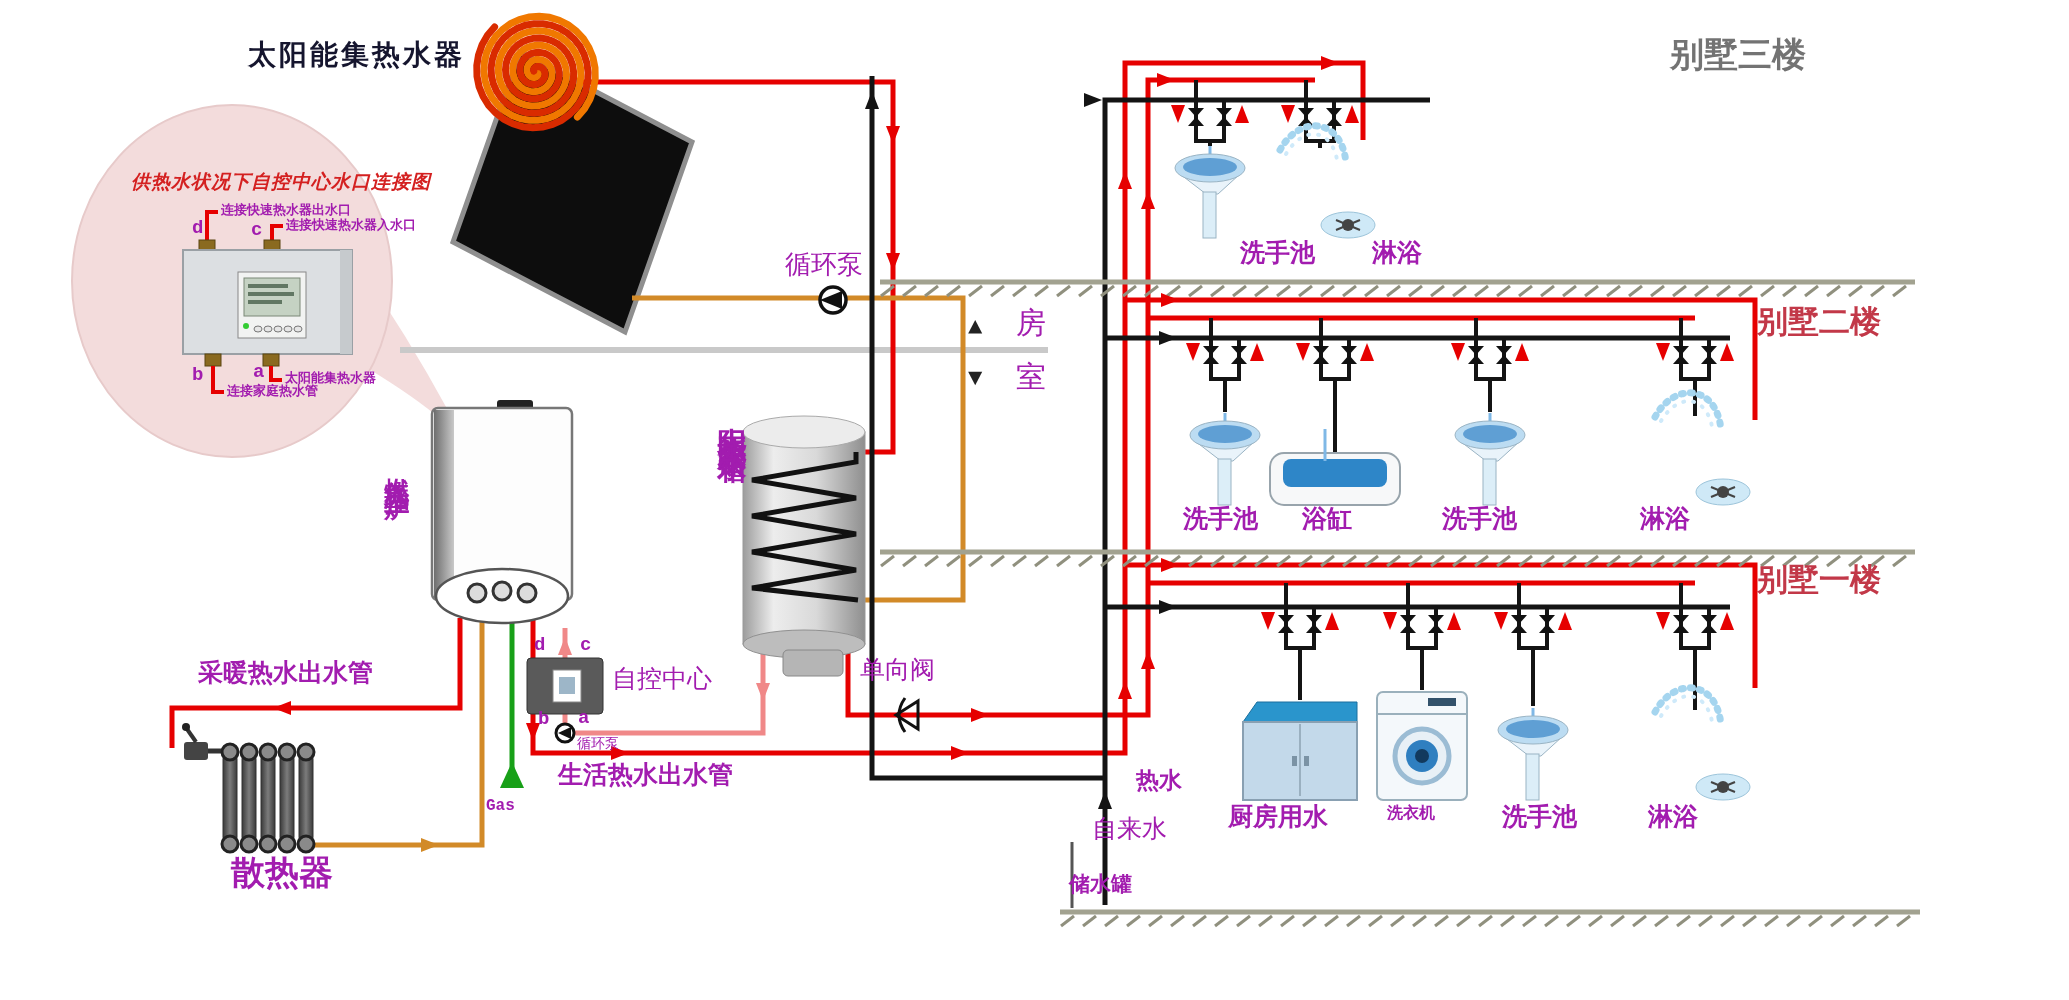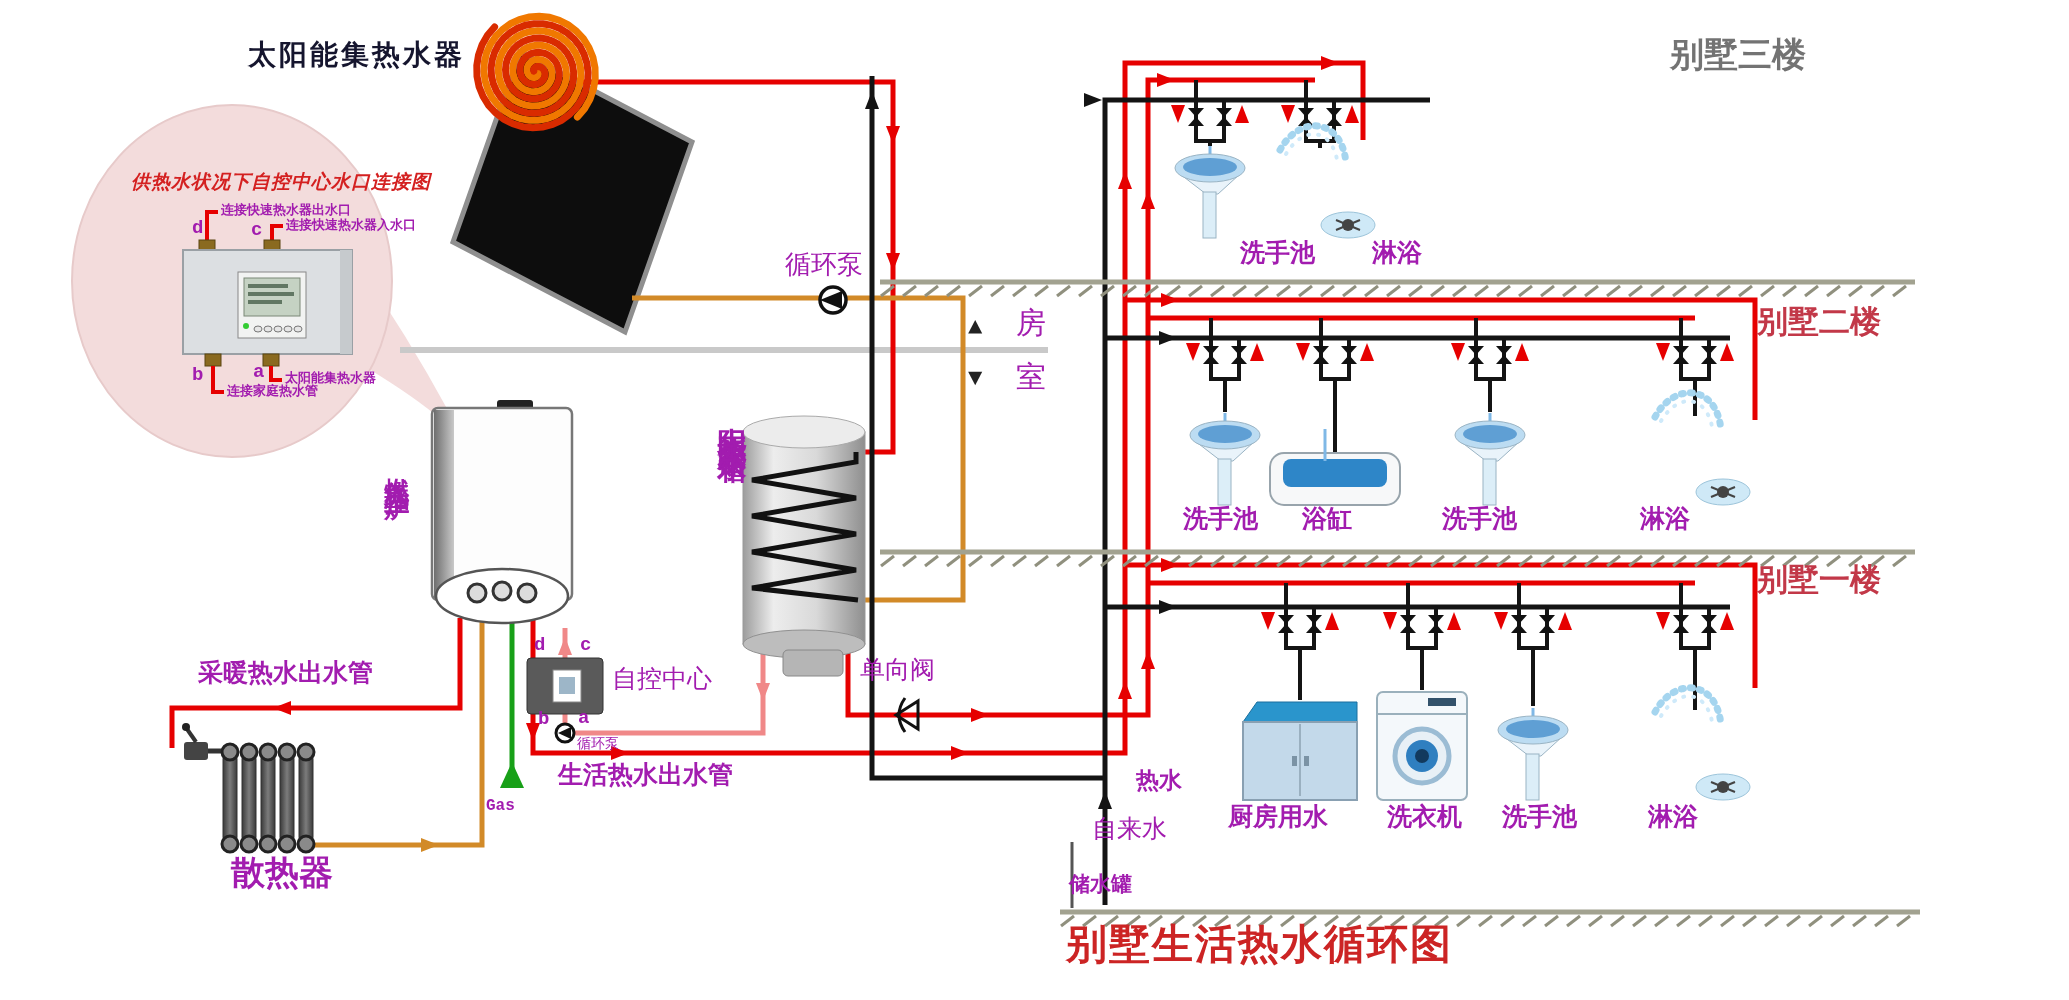--- a/index.html
+++ b/index.html
@@ -489,30 +489,29 @@
 
   <div class="lbl b" style="left:198px;top:662px;font-size:25px;">采暖热水出水管</div>
   <div class="lbl b" style="left:558px;top:764px;font-size:25px;">生活热水出水管</div>
   <div class="lbl b" style="left:231px;top:858px;font-size:34px;">散热器</div>
   <div class="lbl b" style="left:486px;top:798px;font-size:16px;">Gas</div>
   <div class="lbl" style="left:860px;top:659px;font-size:25px;">单向阀</div>
 
   <div class="lbl" style="left:1136px;top:770px;font-size:23px;font-weight:bold;">热水</div>
   <div class="lbl" style="left:1092px;top:818px;font-size:25px;">自来水</div>
   <div class="lbl b" style="left:1069px;top:875px;font-size:21px;">储水罐</div>
-  <div class="lbl b" style="left:1066px;top:926px;font-size:41px;color:#cc2424;letter-spacing:2px;">别墅生活热水循环图</div>
 
   <div id="gen">
       <div class="lbl b" style="left: 1670px; top: 40px; font-size: 34px; color: #737373;">别墅三楼</div>
       <div class="lbl b" style="left: 1240px; top: 242px; font-size: 25px;">洗手池</div>
       <div class="lbl b" style="left: 1372px; top: 242px; font-size: 25px;">淋浴</div>
       <div class="lbl b" style="left: 1757px; top: 308px; font-size: 31px; color: rgb(194, 56, 72);">别墅二楼</div>
       <div class="lbl b" style="left: 1183px; top: 508px; font-size: 25px;">洗手池</div>
       <div class="lbl b" style="left: 1302px; top: 508px; font-size: 25px;">浴缸</div>
       <div class="lbl b" style="left: 1442px; top: 508px; font-size: 25px;">洗手池</div>
       <div class="lbl b" style="left: 1640px; top: 508px; font-size: 25px;">淋浴</div>
       <div class="lbl b" style="left: 1757px; top: 566px; font-size: 31px; color: rgb(194, 56, 72);">别墅一楼</div>
       <div class="lbl b" style="left: 1228px; top: 806px; font-size: 25px;">厨房用水</div>
-      <div class="lbl b" style="left: 1387px; top: 806px; font-size: 25px;">洗衣机</div>
+      <div class="lbl b" style="left: 1387px; top: 806px; font-size: 16px;">洗衣机</div>
       <div class="lbl b" style="left: 1502px; top: 806px; font-size: 25px;">洗手池</div>
       <div class="lbl b" style="left: 1648px; top: 806px; font-size: 25px;">淋浴</div>
     </div>
 </div>
 
 </body></html>

